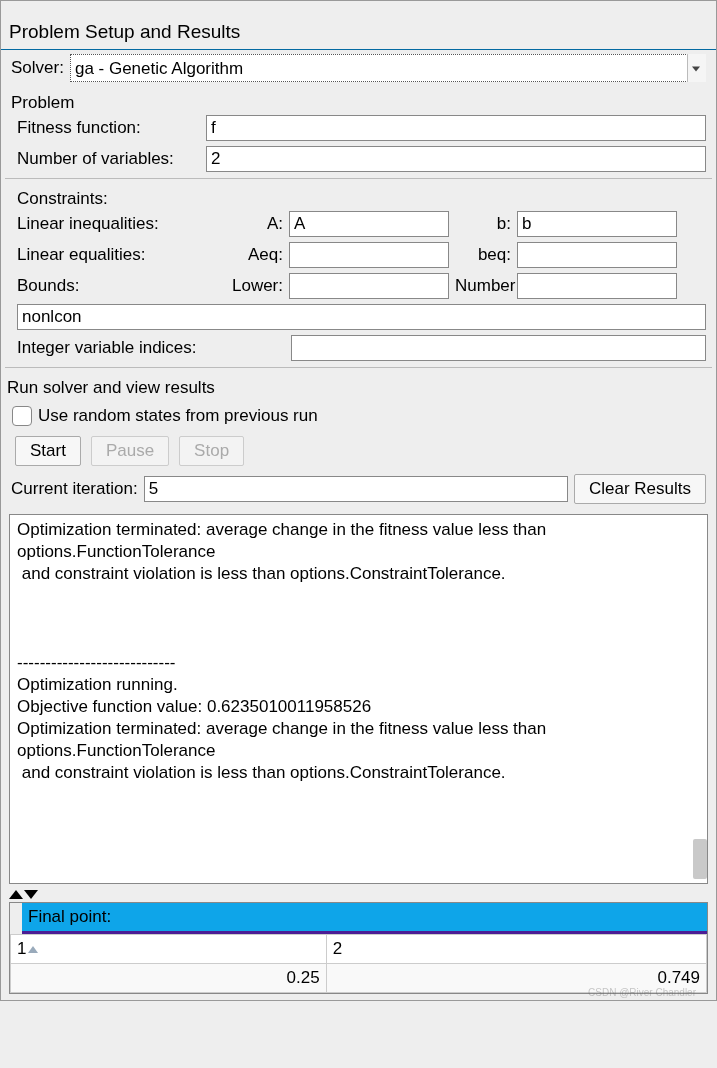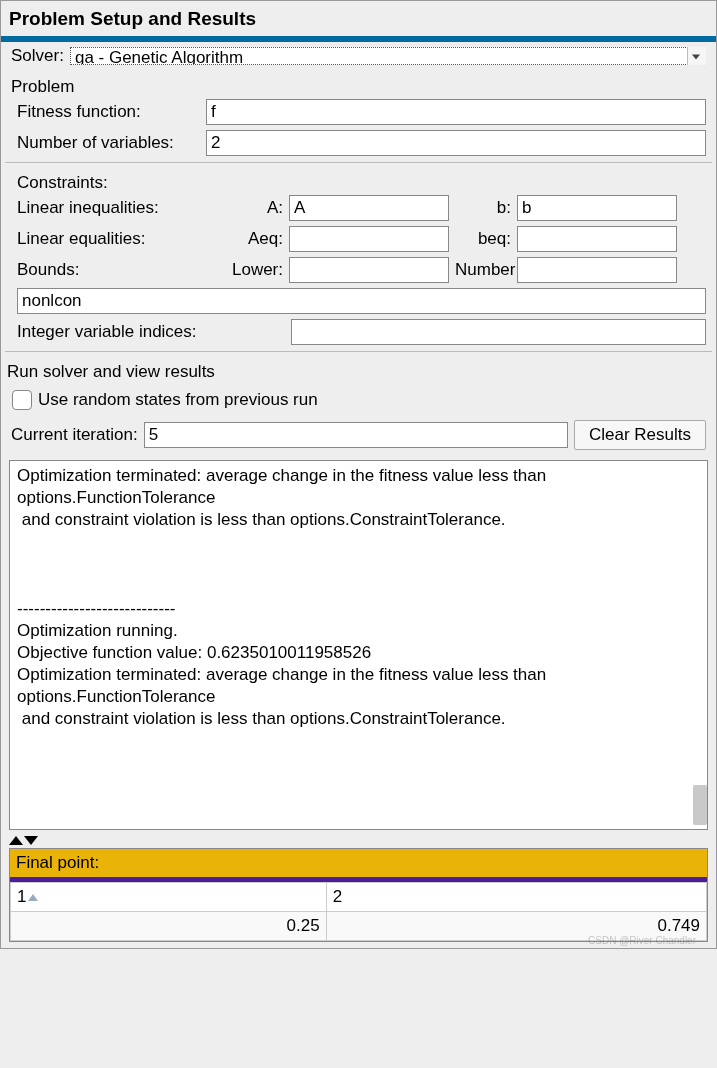--- a/index.html
+++ b/index.html
@@ -12,40 +12,40 @@
     width: 717px;
   }
   .panel {
     width: 717px;
     border: 1px solid #999;
     background: #eeeeee;
     position: relative;
     padding-bottom: 4px;
   }
   .title {
-    font-weight: 700;
+    font-weight: 400;
     font-size: 19px;
-    padding: 7px 8px 6px 8px;
-    border-bottom: 6px solid #0369a1;
+    padding: 20px 8px 6px 8px;
+    border-bottom: 1px solid #0369a1;
   }
   .section {
     padding: 4px 10px 0 10px;
   }
   .row {
     display: flex;
     align-items: center;
     gap: 6px;
     margin-bottom: 5px;
   }
   .label {
     white-space: nowrap;
   }
   select.wide {
     flex: 1;
-    height: 18px;
+    height: 28px;
     font-size: 17px;
     font-family: inherit;
     background: #fff;
     border: 1px dotted #555;
     padding-left: 4px;
     appearance: none;
     -webkit-appearance: none;
   }
   .select-wrap {
     position: relative;
@@ -186,23 +186,24 @@
     border-left: 7px solid transparent;
     border-right: 7px solid transparent;
   }
   .tri-up { border-bottom: 9px solid #000; margin-right:1px; }
   .tri-down { border-top: 9px solid #000; }
   .final-point {
     margin: 2px 8px 2px 8px;
     border: 1px solid #888;
   }
   .fp-head {
-    background: #eab308;
-    border-bottom: 5px solid #4c1d95;
+    background: #0ea5e9;
+    border-bottom: 3px solid #4c1d95;
     padding: 4px 6px;
+    margin-left: 12px;
   }
   .fp-table {
     width: 100%;
     border-collapse: collapse;
     background: #fff;
   }
   .fp-table th, .fp-table td {
     border: 1px solid #ccc;
     padding: 4px 6px;
     font-weight: normal;
@@ -300,20 +301,25 @@
     </div>
   </div>
 
   <div class="hr"></div>
 
   <div class="section" style="padding-left:6px">
     <div class="group-label">Run solver and view results</div>
     <div class="checkbox-row">
       <span class="checkbox"></span>
       <span>Use random states from previous run</span>
+    </div>
+    <div class="btn-row">
+      <button>Start</button>
+      <button disabled="">Pause</button>
+      <button disabled="">Stop</button>
     </div>
   </div>
 
   <div class="iter-row">
     <span class="label">Current iteration:</span>
     <input type="text" class="iter-input" readonly="" value="5" style="">
     <button>Clear Results</button>
   </div>
 
   <div class="results-box">

